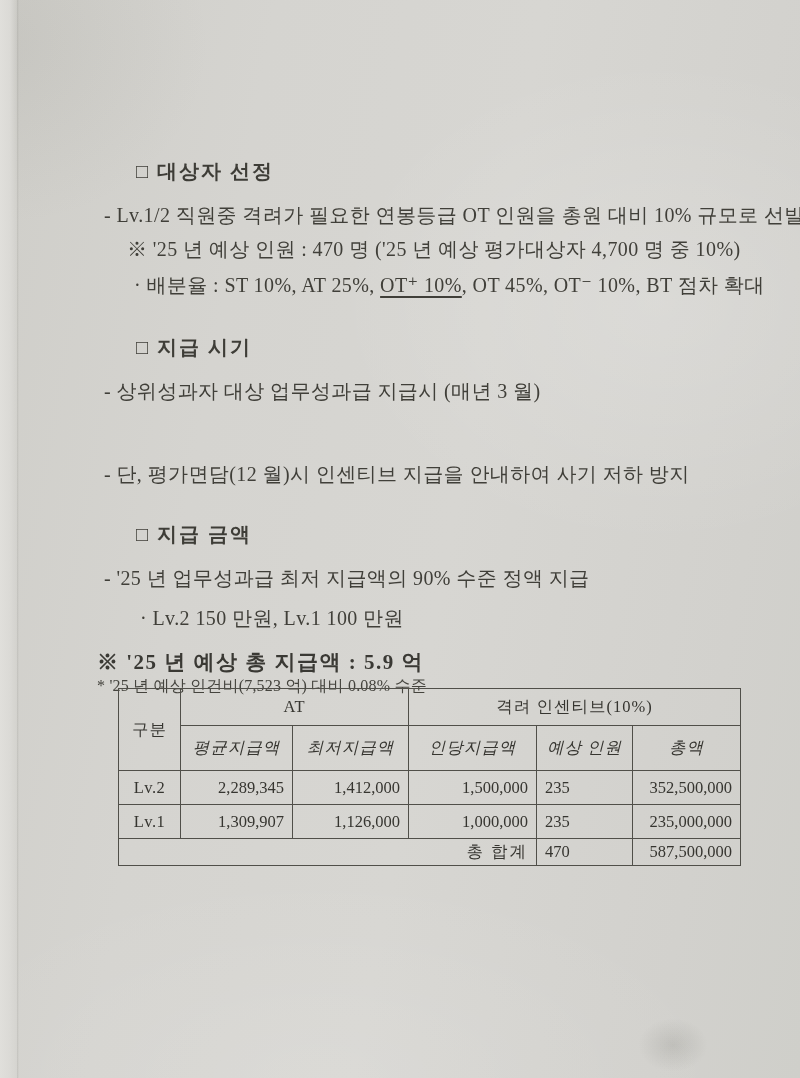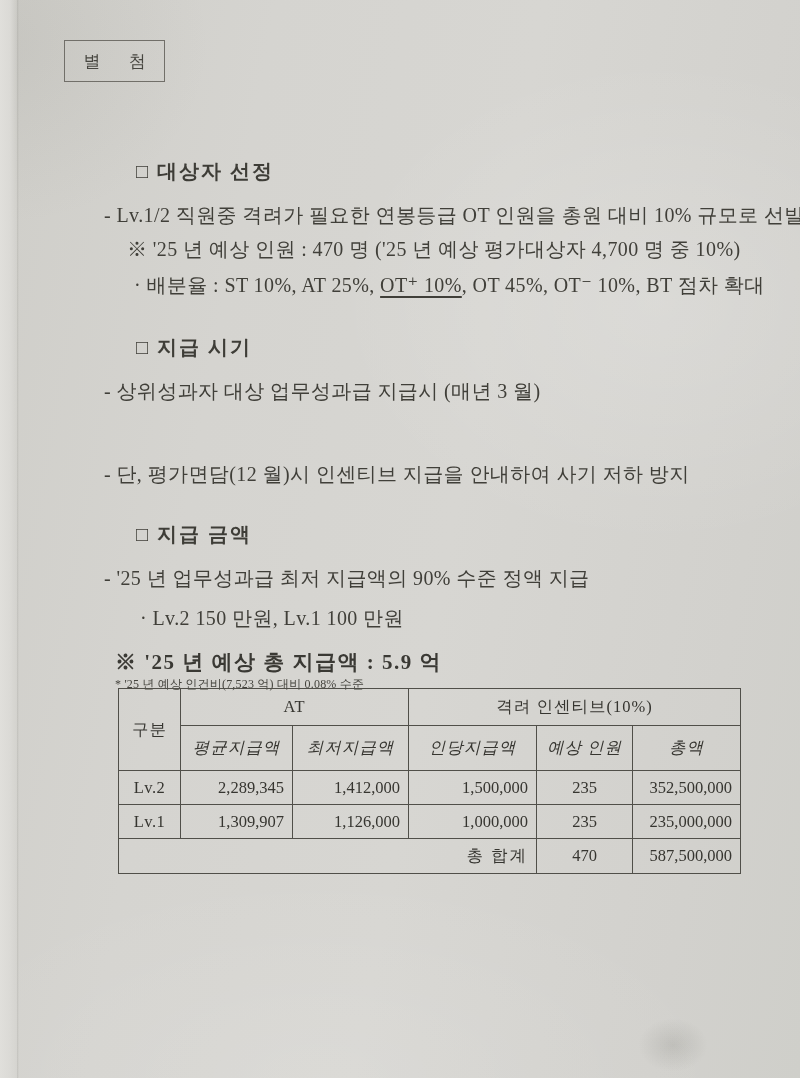--- a/index.html
+++ b/index.html
@@ -57,55 +57,52 @@
     border-bottom: 2.2px solid #4a4944;
   }
 
   .line { position: absolute; white-space: nowrap; }
   .sec-heading { font-size: 20px; font-weight: bold; letter-spacing: 2px; color: #3e3d37; margin-left: 48px; }
   .body-line  { font-size: 20px; letter-spacing: 0.4px; color: #403f39; }
   .uline { text-decoration: underline; text-underline-offset: 4px; }
 
   .summary-line { display: flex; align-items: baseline; flex-direction: column; }
   .summary-main { font-size: 21px; font-weight: bold; letter-spacing: 1.5px; color: #3a3934; }
-  .summary-note { font-size: 12px; letter-spacing: 0.2px; margin-left: 22px; color: #45443e; }
+  .summary-note { font-size: 16px; letter-spacing: 0.2px; margin-left: 4px; color: #45443e; }
 
   table.payout {
     position: absolute; left: 118px; top: 688px;
     border-collapse: collapse; table-layout: fixed;
     width: 622px;
     font-size: 16.5px; color: #363530;
   }
   table.payout th, table.payout td {
     border: 1.4px solid #504f49;
     padding: 0 8px;
     font-weight: normal;
     overflow: hidden;
   }
   tr.hrow1 { height: 37px; }
   tr.hrow2 { height: 45px; font-style: italic; }
   tr.drow  { height: 34px; padding-left: 38px; }
-  tr.trow  { height: 35px; }
+  tr.trow  { height: 27px; }
   table.payout th { text-align: center; letter-spacing: 1px; }
   td.c-label { text-align: center; letter-spacing: 0.5px; }
   td.c-num   { text-align: right; }
-  td.c-cnt   { text-align: center; }
+  td.c-cnt   { text-align: left; }
   td.c-total-label { text-align: right; padding-right: 14px; letter-spacing: 2px; }
 </style>
 </head>
 <body>
 
 <div class="photo">
   <div class="paper-left-edge"></div>
   <div class="paper-crease"></div>
   <div class="smudge"></div>
 
-  <div class="attachment-box">
-    <span>별 첨</span>
-  </div>
 
 
   <div class="line sec-heading" style="left:88px; top:158px">□ 대상자 선정</div>
   <div class="line body-line" style="left:104px; top:202px">- Lv.1/2 직원중 격려가 필요한 연봉등급 OT 인원을 총원 대비 10% 규모로 선발</div>
   <div class="line body-line" style="left:127px; top:236px">※ '25 년 예상 인원 : 470 명 ('25 년 예상 평가대상자 4,700 명 중 10%)</div>
   <div class="line body-line" style="left:134px; top:272px">
     <span>· 배분율 : ST 10%, AT 25%, </span><span class="uline">OT⁺ 10%</span><span>, OT 45%, OT⁻ 10%, BT 점차 확대</span>
   </div>
 
   <div class="line sec-heading" style="left:88px; top:334px">□ 지급 시기</div>

